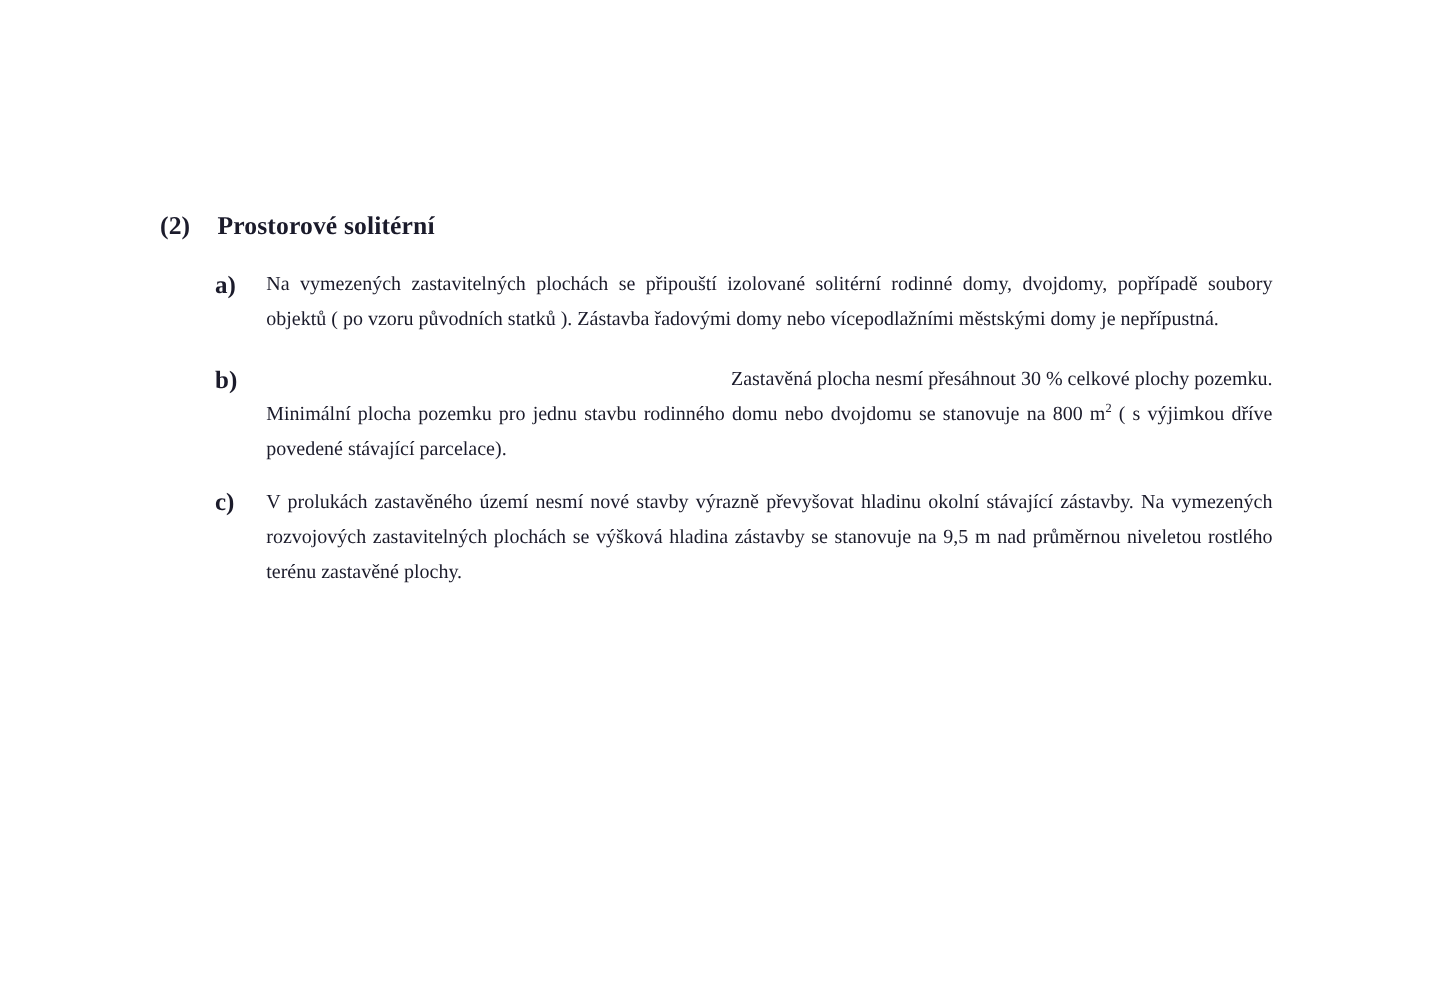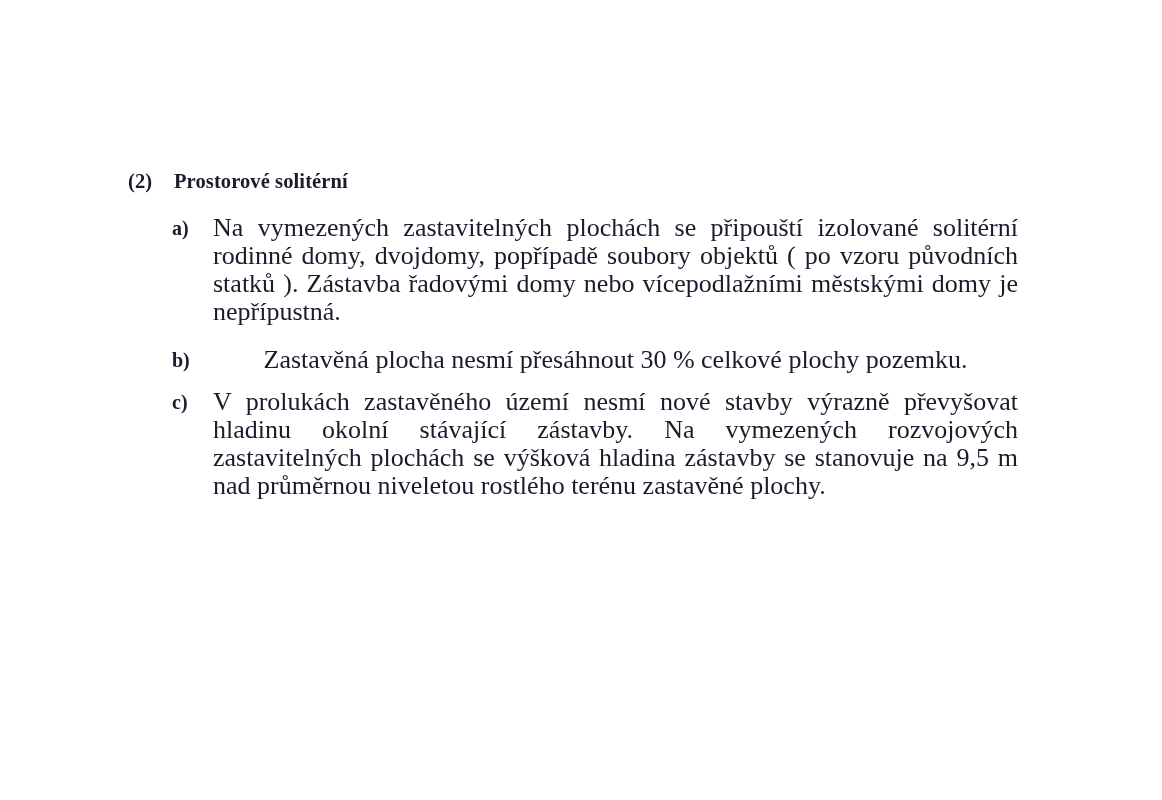--- a/index.html
+++ b/index.html
@@ -71,30 +71,30 @@
     line-height: 28px;
   }
 
   .item-body {
     flex: 1 1 auto;
     width: 805px;
   }
 
   .para {
     margin: 0;
-    font-size: 26px;
+    font-size: 16px;
     line-height: 28px;
     text-align: justify;
     text-justify: inter-word;
     -webkit-hyphens: none;
     hyphens: none;
   }
   
   .para.no-justify {
-    text-align: center;
+    text-align: right;
   }
 
   
   .item-a  { margin-top: 20px; }
   .item-b  { margin-top: 20px; }
   .item-c  { margin-top: 14px; }
 
   sup {
     font-size: 0.62em;
     line-height: 0;
@@ -119,20 +119,21 @@
         <span class="item-marker">a)</span>
         <div class="item-body">
           <p class="para">Na vymezených zastavitelných plochách se připouští izolované solitérní rodinné domy, dvojdomy, popřípadě soubory objektů ( po vzoru původních statků ). Zástavba řadovými domy nebo vícepodlažními městskými domy je nepřípustná.</p>
         </div>
       </li>
 
       <li class="item item-b">
         <span class="item-marker">b)</span>
         <div class="item-body">
           <p class="para no-justify">Zastavěná plocha nesmí přesáhnout 30 % celkové plochy pozemku.</p>
+          <p class="para">Minimální plocha pozemku pro jednu stavbu rodinného domu nebo dvojdomu se stanovuje na 800 m<sup>2</sup> ( s výjimkou dříve povedené stávající parcelace).</p>
         </div>
       </li>
 
       <li class="item item-c">
         <span class="item-marker">c)</span>
         <div class="item-body">
           <p class="para">V prolukách zastavěného území nesmí nové stavby výrazně převyšovat hladinu okolní stávající zástavby. Na vymezených rozvojových zastavitelných plochách se výšková hladina zástavby se stanovuje na 9,5 m nad průměrnou niveletou rostlého terénu zastavěné plochy.</p>
         </div>
       </li>
 

